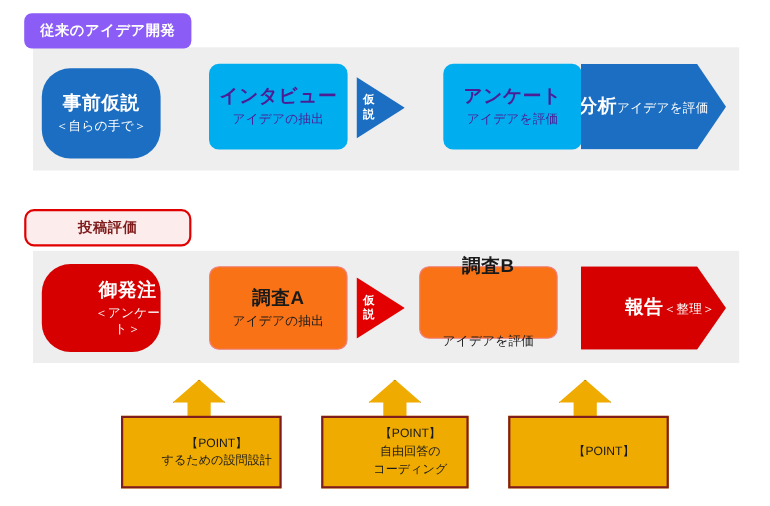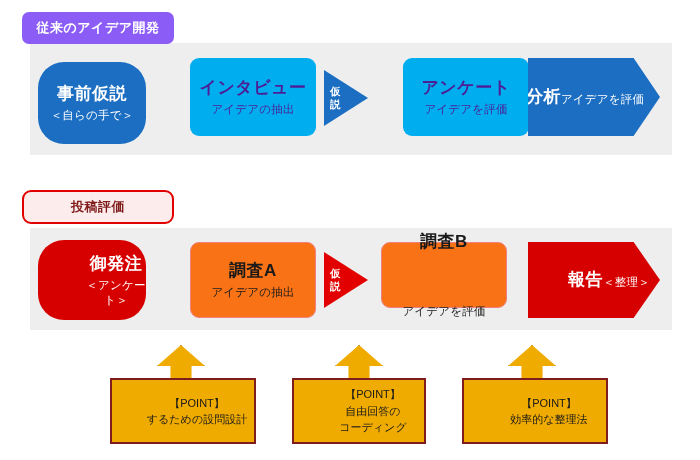--- a/index.html
+++ b/index.html
@@ -197,16 +197,15 @@
   <div class="uparrow" style="left:335px;top:345px;"></div>
   <div class="point" style="left:292px;top:378px;width:134px;height:66px;">
     <span class="ln">【POINT】</span>
     <span class="ln">自由回答の</span>
     <span class="ln">コーディング</span>
   </div>
 
   <div class="uparrow" style="left:508px;top:345px;"></div>
   <div class="point" style="left:462px;top:378px;width:146px;height:66px;">
     <span class="ln">【POINT】</span>
-    <span class="ln">効率的な整理法</span>
   </div>
 
 </div>
 
 </body></html>

